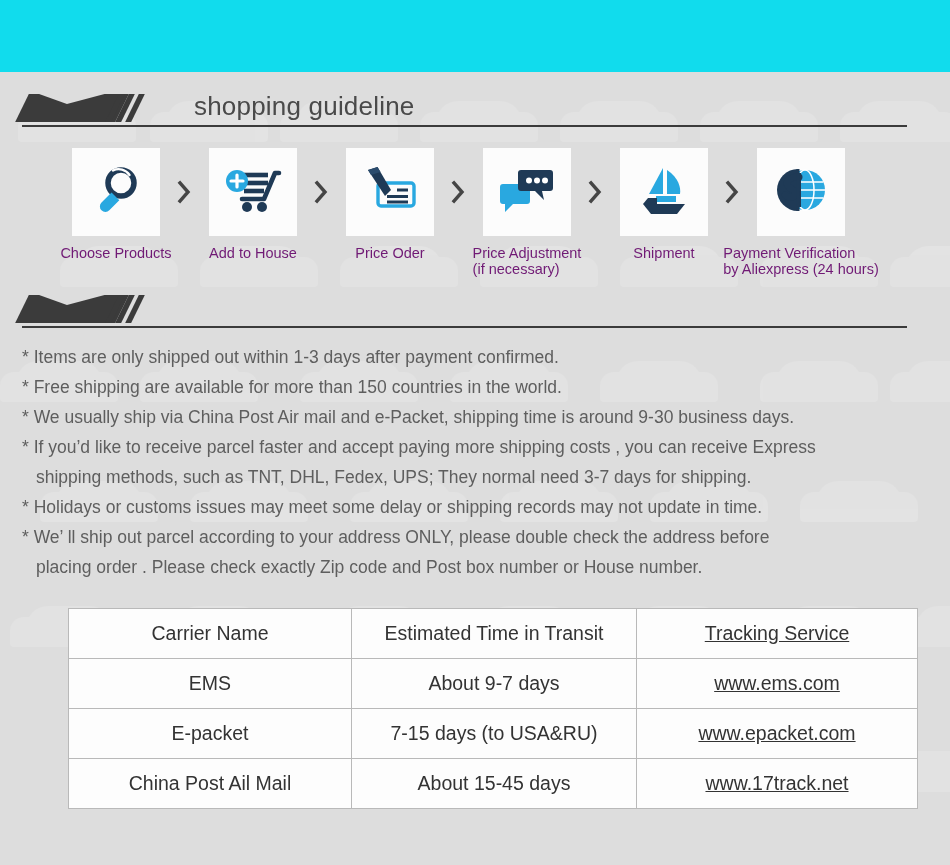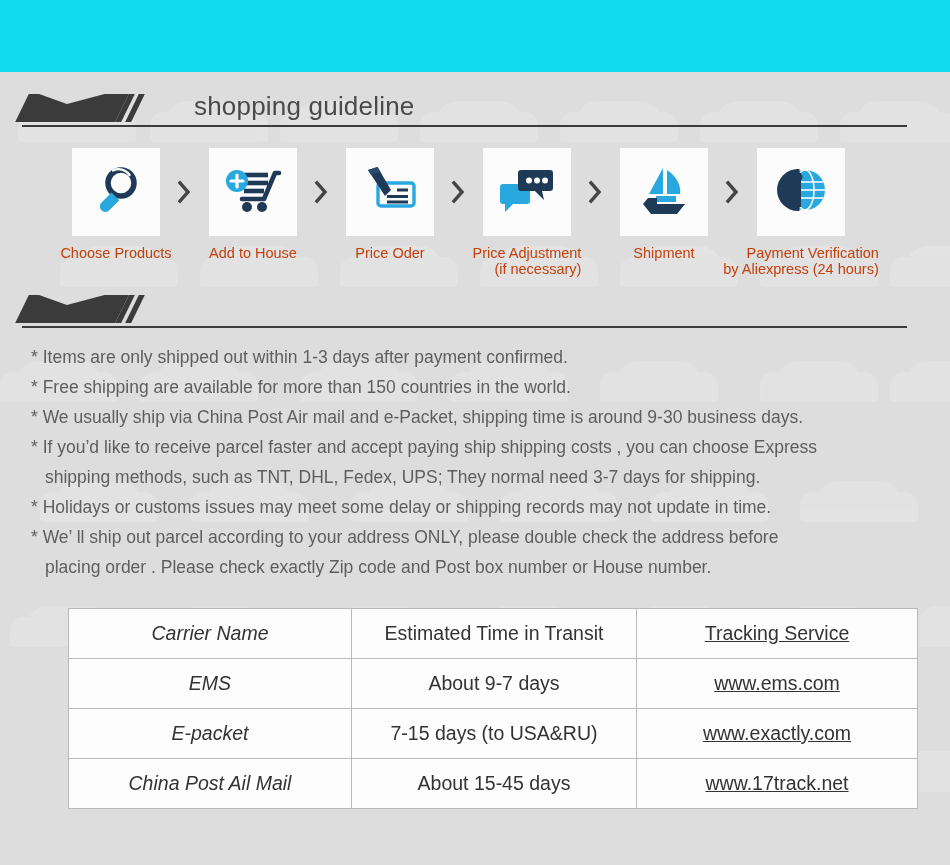--- a/index.html
+++ b/index.html
@@ -141,22 +141,22 @@
     height: 88px;
     background: #fcfcfc;
     display: flex;
     align-items: center;
     justify-content: center;
     box-sizing: border-box;
   }
   .step-label {
     margin-top: 9px;
     font-size: 14.5px;
-    color: #c2410c;
-    text-align: right;
+    color: #701a75;
+    text-align: left;
     line-height: 16px;
     white-space: nowrap;
   }
   .step-label .l2 { display: block; }
   .chev {
     flex: 0 0 auto;
     width: 49px;
     height: 88px;
     display: flex;
     align-items: center;
@@ -170,21 +170,20 @@
     position: absolute;
     left: 22px;
     top: 342px;
     width: 905px;
   }
   .bullet {
     font-size: 17.5px;
     color: #5e5e5e;
     line-height: 30px;
     white-space: nowrap;
-    margin-left: 9px;
   }
   .bullet .cont {
     display: block;
     padding-left: 14px;
   }
 
   
   .carrier-table {
     position: absolute;
     left: 68px;
@@ -197,21 +196,21 @@
   .carrier-table td {
     border: 1px solid #b9b9b9;
     text-align: center;
     color: #333333;
     font-size: 19.5px;
     height: 49px;
     padding: 0 4px;
     background: #fdfdfd;
     white-space: nowrap;
   }
-  .carrier-table .c0 { width: 274px; font-style: italic; }
+  .carrier-table .c0 { width: 274px; }
   .carrier-table .c1 { width: 276px; }
   .carrier-table .c2 { width: 272px; text-decoration: underline; }
   .carrier-table thead td { font-size: 19.5px; }
 </style>
 </head>
 <body>
 
 <div class="page">
 
   <div class="watermarks" id="watermarks">
@@ -422,21 +421,21 @@
         <i></i>
         <i></i>
       </div>
     <div class="head-rule"></div>
   </div>
 
   <div class="info-list" id="bullets">
       <div class="bullet"><span>* Items are only shipped out within 1-3 days after payment confirmed.</span></div>
       <div class="bullet"><span>* Free shipping are available for more than 150 countries in the world.</span></div>
       <div class="bullet"><span>* We usually ship via China Post Air mail and e-Packet, shipping time is around 9-30 business days.</span></div>
-      <div class="bullet"><span>* If you’d like to receive parcel faster and accept paying ship shipping costs , you can choose Express</span><span class="cont">shipping methods, such as TNT, DHL, Fedex, UPS; They normal need 3-7 days for shipping.</span></div>
+      <div class="bullet"><span>* If you’d like to receive parcel faster and accept paying more shipping costs , you can receive Express</span><span class="cont">shipping methods, such as TNT, DHL, Fedex, UPS; They normal need 3-7 days for shipping.</span></div>
       <div class="bullet"><span>* Holidays or customs issues may meet some delay or shipping records may not update in time.</span></div>
       <div class="bullet"><span>* We’ ll ship out parcel according to your address ONLY, please double check the address before</span><span class="cont">placing order . Please check exactly Zip code and Post box number or House number.</span></div>
     </div>
 
   <table class="carrier-table">
     <thead>
       <tr>
         <td class="c0">Carrier Name</td>
         <td class="c1">Estimated Time in Transit</td>
         <td class="c2">Tracking Service</td>
@@ -444,21 +443,21 @@
     </thead>
     <tbody id="table-body">
         <tr>
           <td class="c0">EMS</td>
           <td class="c1">About 9-7 days</td>
           <td class="c2">www.ems.com</td>
         </tr>
         <tr>
           <td class="c0">E-packet</td>
           <td class="c1">7-15 days (to USA&amp;RU)</td>
-          <td class="c2">www.exactly.com</td>
+          <td class="c2">www.epacket.com</td>
         </tr>
         <tr>
           <td class="c0">China Post Ail Mail</td>
           <td class="c1">About 15-45 days</td>
           <td class="c2">www.17track.net</td>
         </tr>
       </tbody>
   </table>
 
 </div>

